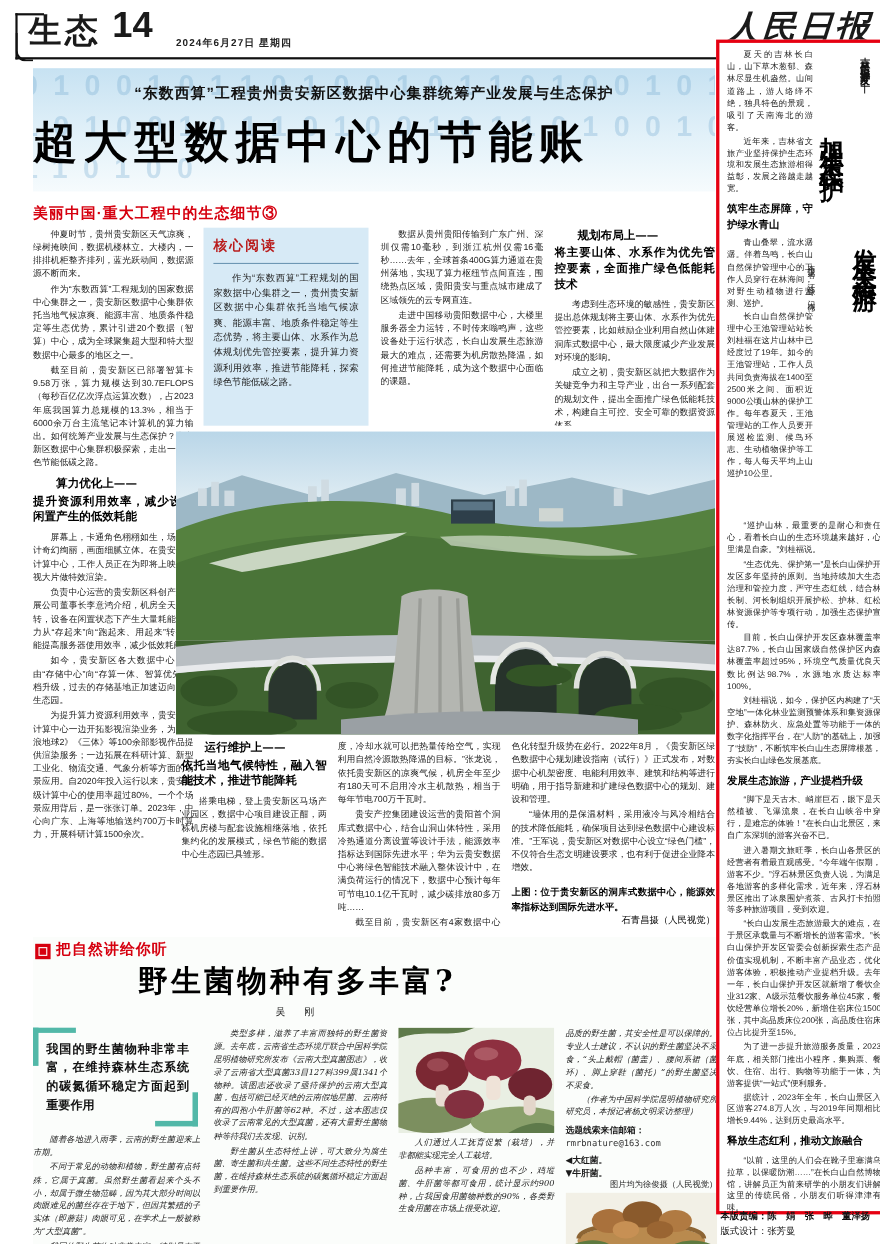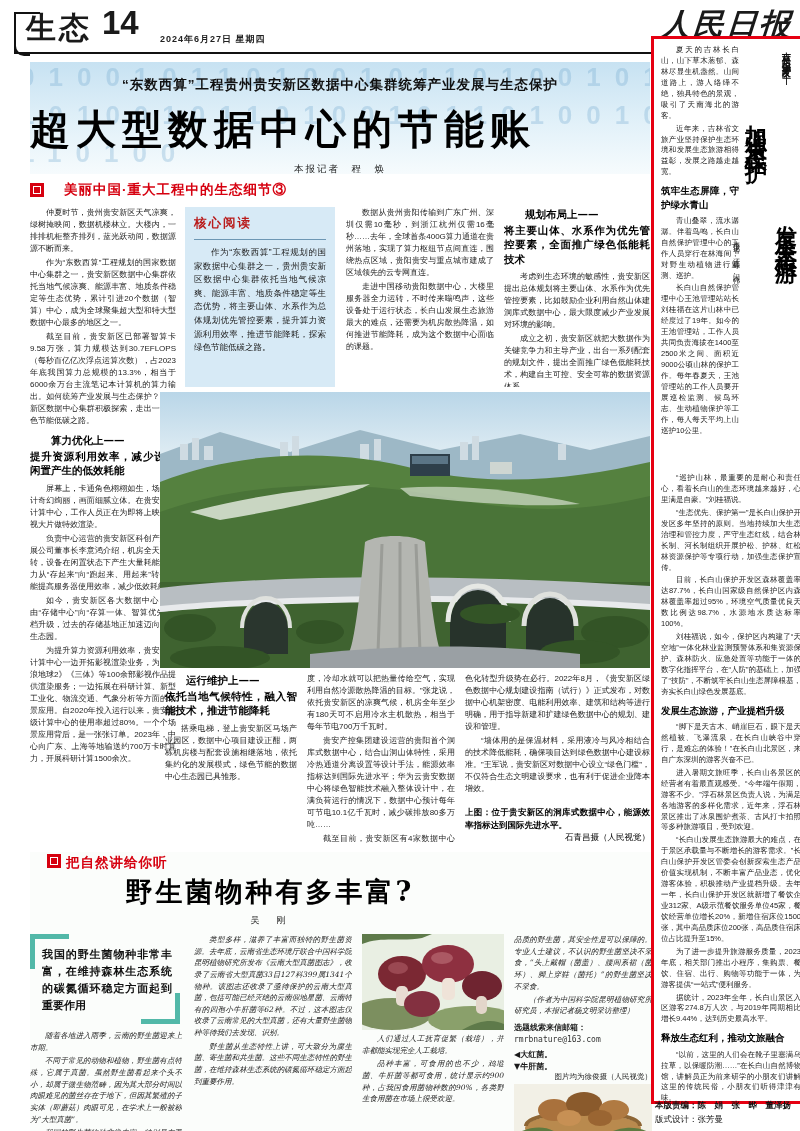--- a/index.html
+++ b/index.html
@@ -19,42 +19,42 @@
   
   #main-article{position:absolute;left:30px;top:62px;width:620px;height:782px;}
   .headline-box{position:relative;width:620px;height:112px;overflow:hidden;
     background:linear-gradient(180deg,#c7e2f2 0%,#e2f1f9 55%,#f6fbfd 100%);}
   .bg-digits{position:absolute;left:-10px;top:-4px;width:660px;height:120px;
     font-size:26px;font-weight:700;letter-spacing:14px;line-height:38px;color:rgba(110,165,205,.30);
     white-space:normal;word-break:break-all;pointer-events:none;}
   .kicker{position:relative;text-align:center;margin-top:14px;font-size:13.5px;font-weight:700;letter-spacing:1px;color:#111;}
   .main-title{position:relative;text-align:left;margin-top:8px;font-size:40px;font-weight:900;letter-spacing:6px;color:#000;}
   .main-byline{position:relative;text-align:center;margin-top:6px;font-size:9.5px;color:#222;letter-spacing:2px;}
-  .tag-row{position:absolute;left:0;top:118px;height:20px;display:flex;align-items:center;gap:20px;}
+  .tag-row{position:absolute;left:0;top:118px;height:20px;display:flex;align-items:center;gap:5px;flex-direction:column;}
   .tag-icon{width:14px;height:14px;background:#d6000f;display:inline-block;position:relative;}
   .tag-icon:after{content:"";position:absolute;left:3px;top:3px;right:3px;bottom:3px;border:1.5px solid #fff;}
   .tag-text{color:#d6000f;font-weight:900;font-size:13.5px;letter-spacing:1px;}
   #article-body{position:absolute;left:0;top:145px;width:620px;height:637px;}
   .acol{position:absolute;overflow:hidden;font-size:8px;line-height:1.5;text-align:justify;color:#222;}
   .acol p{margin:0 0 2px 0;text-indent:2em;}
   .subhead{font-family:"DejaVu Serif",serif;font-weight:700;font-size:10.5px;line-height:1.35;
     text-indent:0;margin:6px 0 5px 0;color:#000;}
   .subhead .sh-label{display:block;text-indent:2em;margin-bottom:2px;}
   .core-box{position:absolute;left:155px;top:0;width:150px;height:180px;background:#d7eaf6;
     padding:8px 9px;box-sizing:border-box;overflow:hidden;}
   .core-label{font-size:12.5px;font-weight:700;letter-spacing:2px;color:#b91c1c;}
   .core-rule{border-top:1.5px solid #6d97b4;margin:7px 0 6px 0;}
   .core-text{font-size:8.5px;line-height:1.6;text-align:justify;color:#222;text-indent:2em;}
   .main-photo{position:absolute;left:130px;top:185px;width:490px;height:276px;overflow:hidden;}
   .cap-block{font-family:"DejaVu Serif",serif;font-size:8.5px;font-weight:700;line-height:1.5;
     color:#000;text-align:justify;margin-top:4px;}
   .cap-credit{text-align:right;font-weight:400;}
   
   #bottom-article{position:absolute;left:30px;top:852px;width:622px;height:279px;background:#fbfdfb;}
-  .b-tag-row{position:absolute;left:17px;top:2px;display:flex;align-items:flex-start;gap:5px;}
+  .b-tag-row{position:absolute;left:2px;top:2px;display:flex;align-items:flex-end;gap:5px;}
   .b-title{position:absolute;left:70px;top:22px;width:340px;text-align:center;
     font-family:"DejaVu Serif",serif;font-size:27px;font-weight:900;letter-spacing:3px;color:#000;}
   .b-author{position:absolute;left:70px;top:62px;width:340px;text-align:center;
     font-family:"DejaVu Serif",serif;font-size:9px;letter-spacing:4px;color:#222;}
   #b-body{position:absolute;left:0;top:82px;width:622px;height:197px;}
   .kai{font-family:"DejaVu Serif",serif;font-style:italic;font-size:7.5px;line-height:1.55;
     text-align:justify;color:#222;}
   .kai p{margin:0 0 2px 0;text-indent:2em;}
   .bcol{position:absolute;top:0;height:197px;overflow:hidden;}
   .quote-box{position:relative;padding:12px 10px 10px 12px;margin-bottom:6px;}
@@ -103,21 +103,20 @@
     <span class="hdr-pageno">14</span>
     <span class="hdr-date">2024年6月27日 星期四</span>
     <span class="masthead">人民日报</span>
   </div>
 
   <div id="main-article">
     <div class="headline-box">
       <div class="bg-digits">0100101101001011010010110100101101001011010010110100</div>
       <div class="kicker">“东数西算”工程贵州贵安新区数据中心集群统筹产业发展与生态保护</div>
       <div class="main-title">超大型数据中心的节能账</div>
-      <div class="main-byline">本报记者　程　焕</div>
     </div>
     <div class="tag-row">
       <span class="tag-icon"></span>
       <span class="tag-text">美丽中国·重大工程中的生态细节③</span>
     </div>
 
     <div id="article-body">
 
       <div class="acol" style="left:0;top:0;width:146px;height:637px;">
         <p>仲夏时节，贵州贵安新区天气凉爽，绿树掩映间，数据机楼林立。大楼内，一排排机柜整齐排列，蓝光跃动间，数据源源不断而来。</p>

